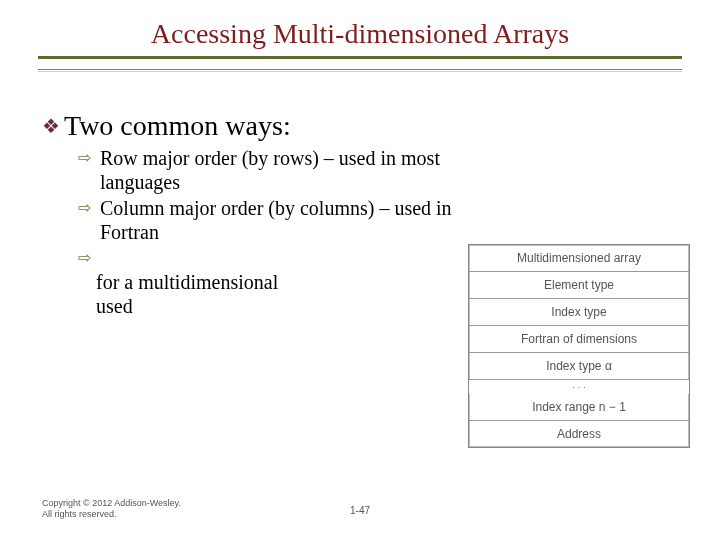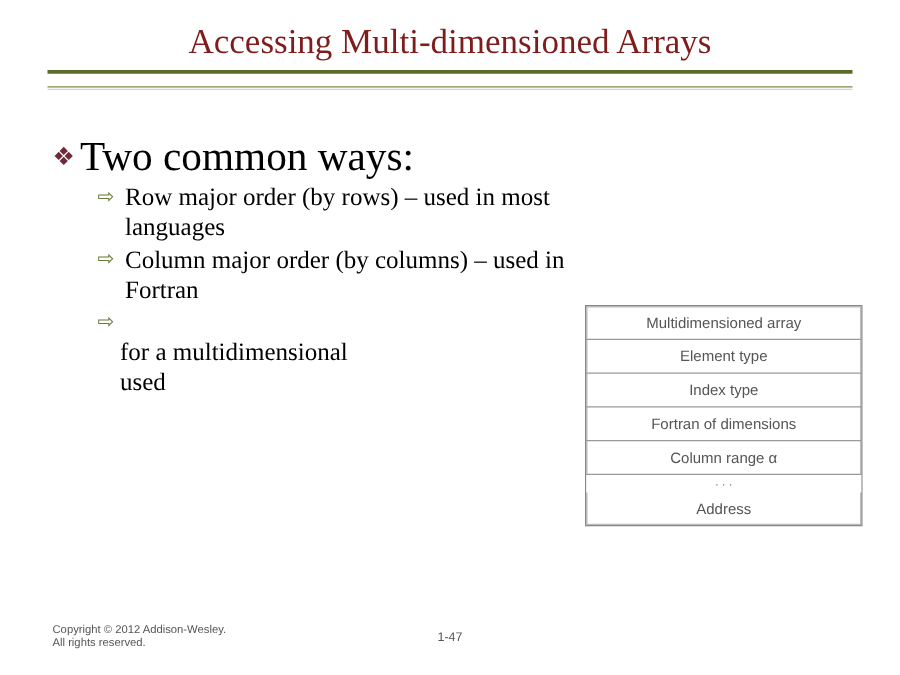--- a/index.html
+++ b/index.html
@@ -26,21 +26,21 @@
   }
   .rule::after {
     content: "";
     display: block;
     position: absolute; left:0; right:0; bottom:-3px;
     height:1px; background:#d4d4d4;
   }
   .content { padding: 42px 42px 0 42px; }
   .lvl1 { display:flex; align-items:flex-start; margin-bottom:6px; }
   .lvl1 .bullet { color:#6f2a3a; font-size:20px; line-height:28px; width:22px; flex:none; }
-  .lvl1 .text { font-size:33px; line-height:28px; }
+  .lvl1 .text { font-size:28px; line-height:28px; }
   .sub-wrap { padding-left: 36px; max-width: 400px; }
   .lvl2 { display:flex; align-items:flex-start; margin-top:2px; }
   .lvl2 .bullet { color:#6b7b3a; font-size:16px; line-height:24px; width:22px; flex:none; }
   .lvl2 .text, .cont { font-size:20px; line-height:24px; }
   .cont { padding-left: 18px; }
 
   .descriptor {
     position: absolute;
     right: 30px;
     top: 244px;
@@ -113,19 +113,20 @@
     <div class="cont">for a multidimensional</div>
     <div class="cont">used</div>
   </div>
 </div>
 
 <div class="descriptor">
   <div class="cell">Multidimensioned array</div>
   <div class="cell">Element type</div>
   <div class="cell">Index type</div>
   <div class="cell">Fortran of dimensions</div>
-  <div class="cell">Column range α</div>
+  <div class="cell">Index type α</div>
   <div class="gap gap-label">·  ·  ·</div>
+  <div class="cell">Index range n − 1</div>
   <div class="cell">Address</div>
 </div>
 
 <div class="footer">Copyright © 2012 Addison-Wesley. All rights reserved.</div>
 <div class="slide-num">1-47</div>
 
 </body></html>

